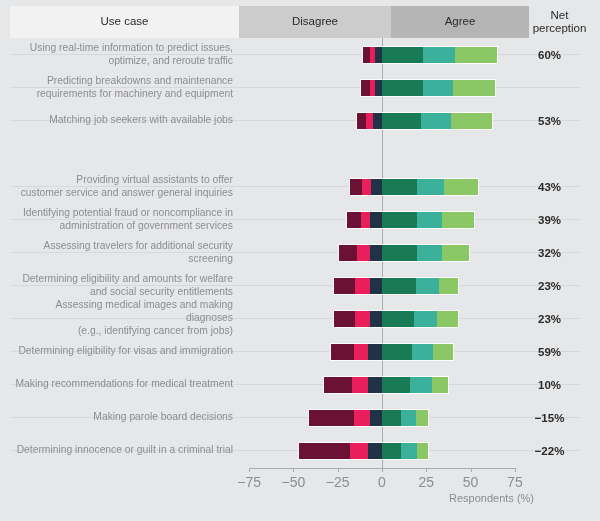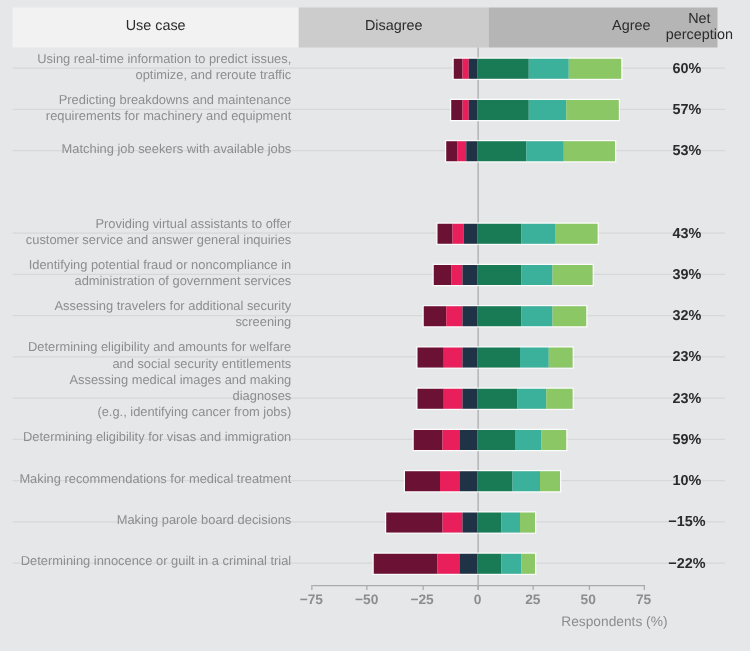--- a/index.html
+++ b/index.html
@@ -42,21 +42,20 @@
   }
   #hdr-disagree {
     left: 229px;
     width: 152px;
     background: #cccccc;
   }
   #hdr-agree {
     left: 381px;
     width: 138px;
     background: #b5b5b5;
-    padding-left: 45px;
   }
   #hdr-net {
     left: 519px;
     width: 61px;
     background: transparent;
   }
   #hdr-net .two-line { white-space: pre-line; }
 
   
   #plot {
@@ -151,23 +150,22 @@
     width: 1px;
     height: 4px;
     background: #a9aaad;
   }
   .tick-label {
     position: absolute;
     top: 6px;
     width: 40px;
     margin-left: -20px;
     text-align: center;
-    font-size: 11px;
+    font-size: 14px;
     color: #8c8d91;
-    font-weight: bold;
   }
   #axis-title {
     position: absolute;
     right: 66px;
     top: 24px;
     font-size: 11px;
     color: #8c8d91;
   }
 </style>
 </head>
@@ -211,21 +209,20 @@
       <div class="row-label">Predicting breakdowns and maintenance
 requirements for machinery and equipment</div>
       <div class="bar" style="left: 360.736px; width: 134.672px;">
         <div class="seg" style="width: 8.86px; background: rgb(107, 18, 52);"></div>
         <div class="seg" style="width: 5.316px; background: rgb(232, 31, 91);"></div>
         <div class="seg" style="width: 7.088px; background: rgb(31, 50, 70);"></div>
         <div class="seg" style="width: 40.756px; background: rgb(24, 123, 85);"></div>
         <div class="seg" style="width: 30.124px; background: rgb(59, 176, 155);"></div>
         <div class="seg" style="width: 42.528px; background: rgb(139, 199, 101);"></div>
       </div>
-      <div class="row-net">57%</div>
     </div>
     <div class="row" style="top: 66px;">
       <div class="row-rule"></div>
       <div class="row-label">Matching job seekers with available jobs</div>
       <div class="bar" style="left: 357.192px; width: 134.672px;">
         <div class="seg" style="width: 8.86px; background: rgb(107, 18, 52);"></div>
         <div class="seg" style="width: 7.088px; background: rgb(232, 31, 91);"></div>
         <div class="seg" style="width: 8.86px; background: rgb(31, 50, 70);"></div>
         <div class="seg" style="width: 38.984px; background: rgb(24, 123, 85);"></div>
         <div class="seg" style="width: 30.124px; background: rgb(59, 176, 155);"></div>

